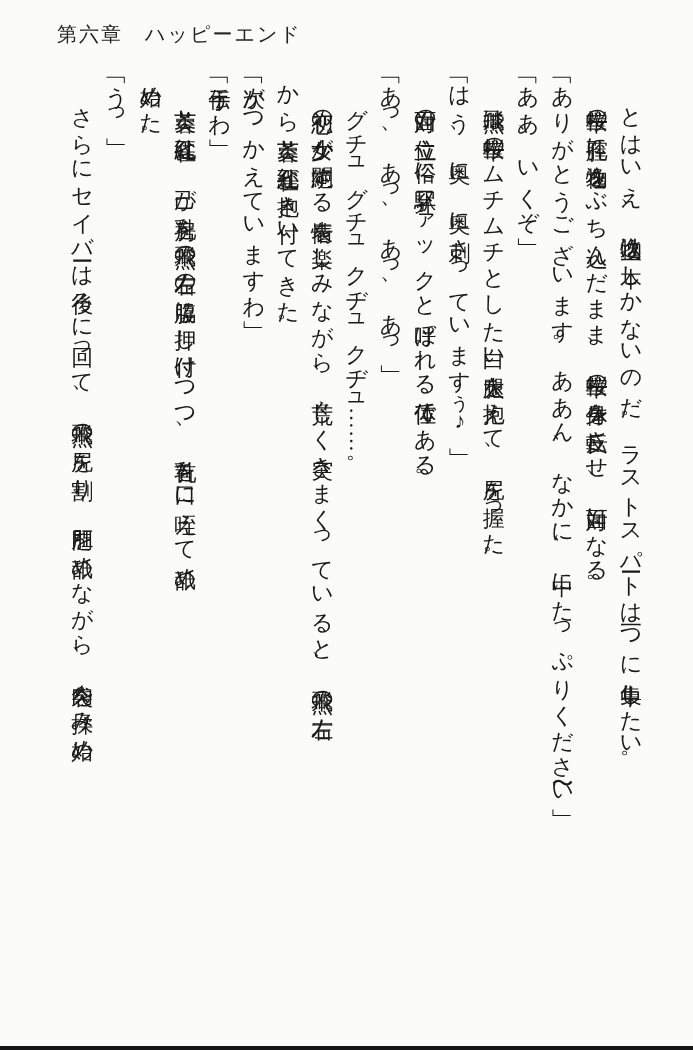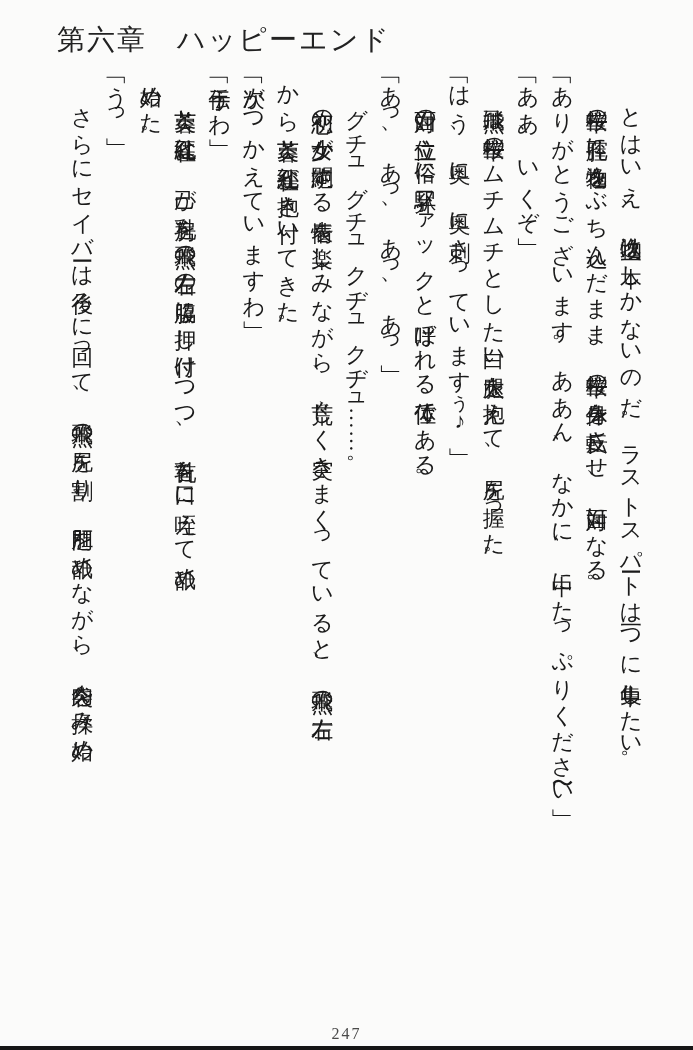--- a/index.html
+++ b/index.html
@@ -10,21 +10,21 @@
     height: 1050px;
     background: #fbfbfa;
     overflow: hidden;
     font-family: "Liberation Serif", "DejaVu Serif", serif;
     color: #1c1c1c;
   }
   .chapter-header {
     position: absolute;
     top: 21px;
     left: 57px;
-    font-size: 28px;
+    font-size: 20px;
     letter-spacing: 2px;
     white-space: pre;
     color: #222;
   }
   .body-text {
     position: absolute;
     top: 70px;
     right: 45px;
     height: 945px;
     writing-mode: vertical-rl;
@@ -79,16 +79,15 @@
       <p class="line indent">初恋の少女が悶絶する表情を楽しみながら、荒々しく突きまくっていると、飛燕の左右</p>
       <p class="line">から芙蓉と紅孔雀が抱き付いてきた。</p>
       <p class="line">「次がつかえていますわ」</p>
       <p class="line">「手伝うわ」</p>
       <p class="line indent">芙蓉と紅孔雀は、己が乳房を飛燕の左右の脇腹に押し付けつつ、乳首を口に咥えて舐め</p>
       <p class="line">始めた。</p>
       <p class="line">「うっ」</p>
       <p class="line indent">さらにセイバーは後ろに回って、飛燕の尻を割り、肛門を舐めながら、肉袋を揉み始め</p>
     </div>
 
-  <div class="page-number">247</div>
 
   <div class="bottom-edge"></div>
 </div>
 
 </body></html>

